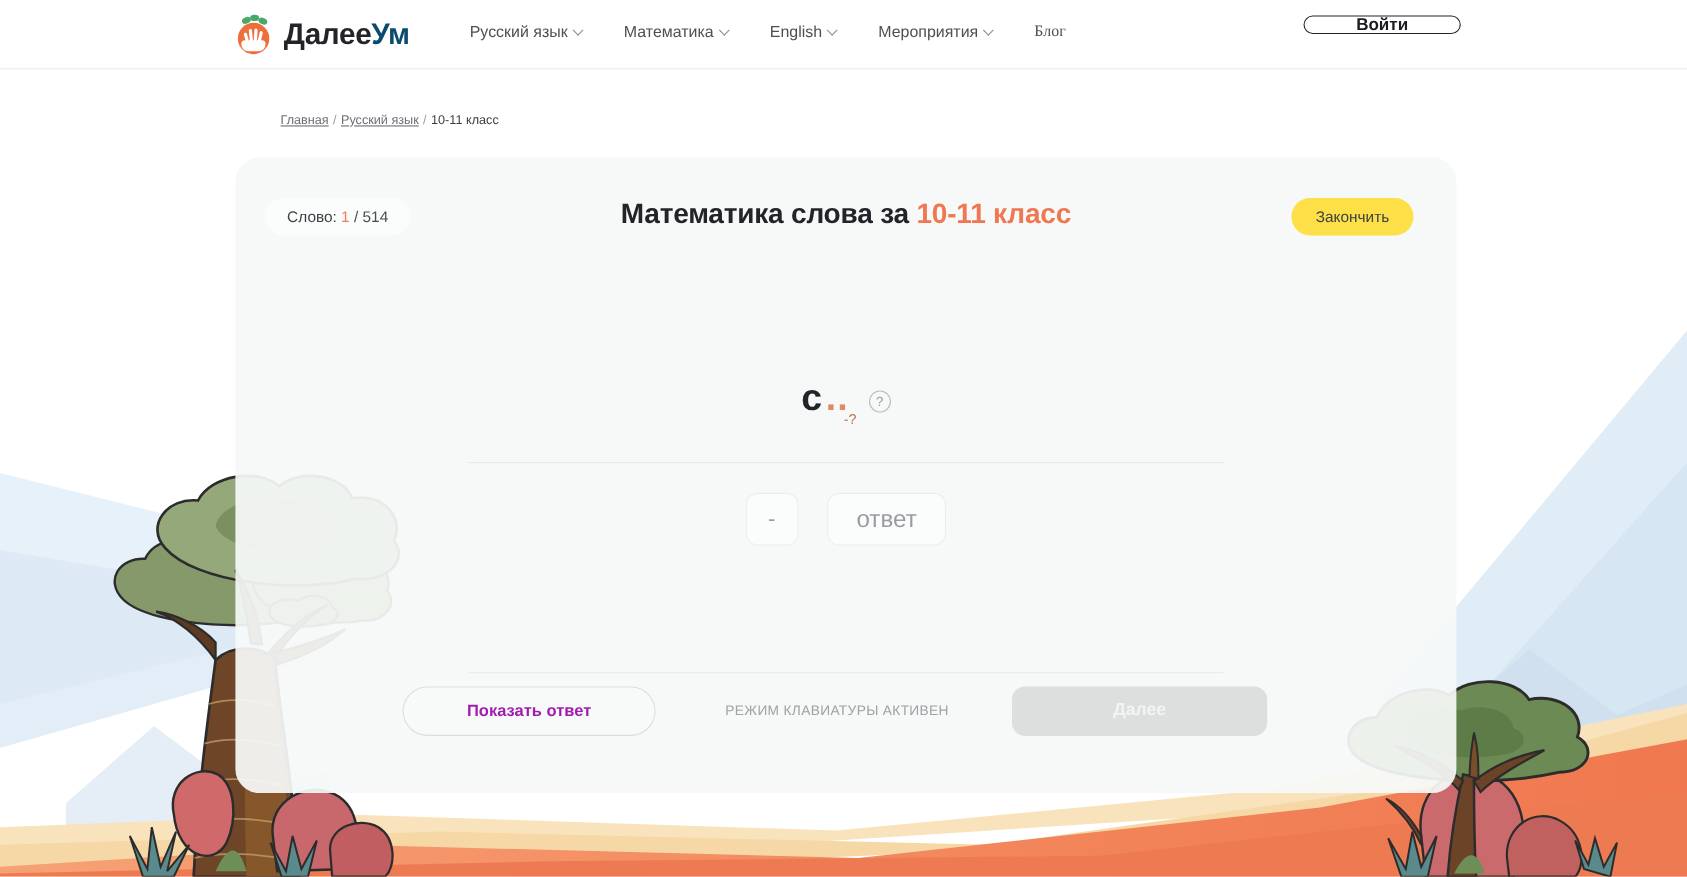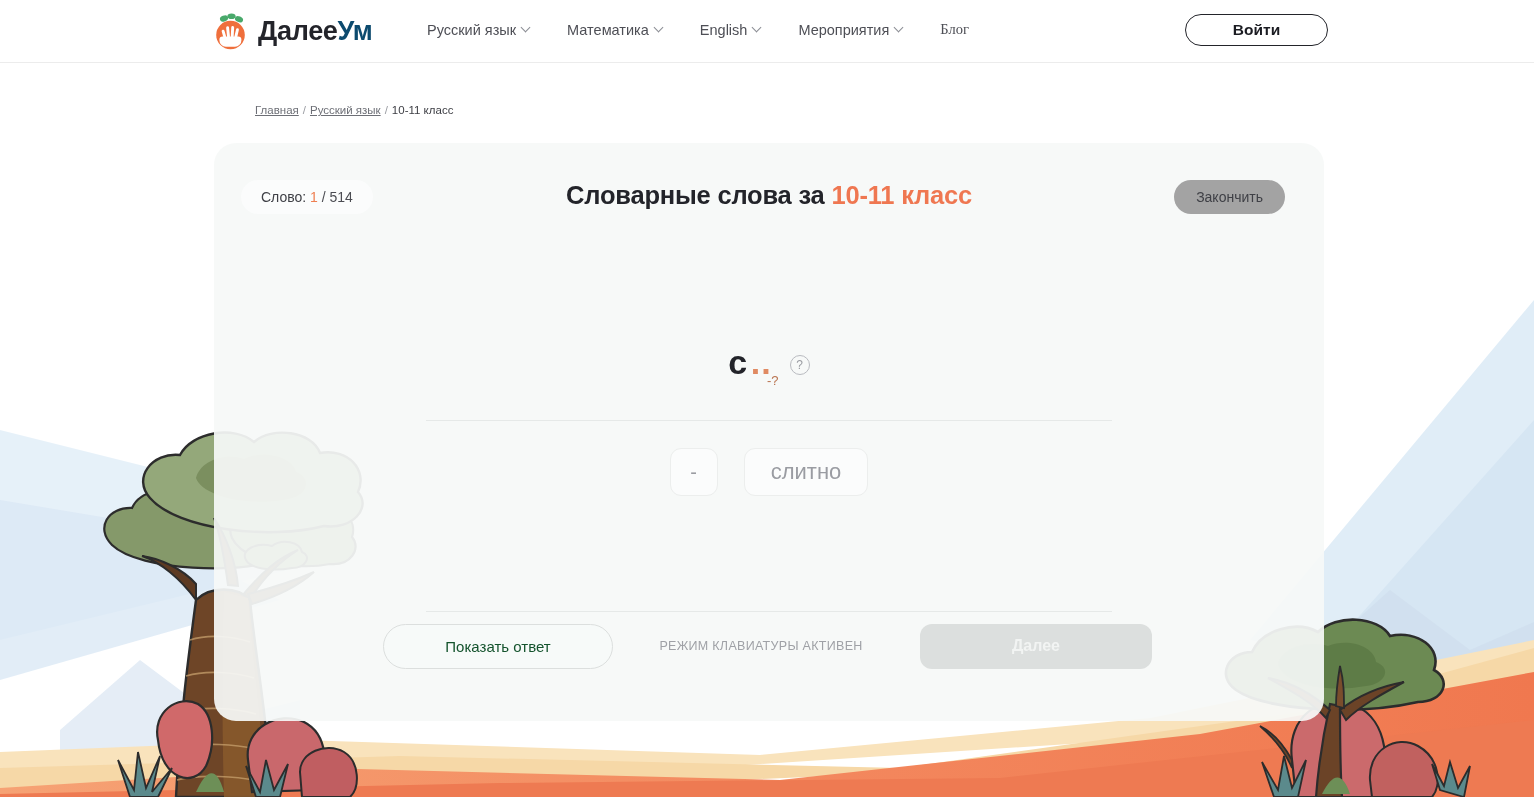--- a/index.html
+++ b/index.html
@@ -36,21 +36,21 @@
     content: ""; position: absolute; left: 0; top: 1px;
     width: 6px; height: 6px; border-right: 1.6px solid #8b8d94; border-bottom: 1.6px solid #8b8d94;
     transform: rotate(45deg);
   }
   .help-btn {
     position: absolute; left: 972px; top: 14px;
     background: #d9f7e2; color: #3aa86a; font-size: 14px;
     padding: 10px 22px; border-radius: 9px; cursor: pointer; white-space: nowrap;
   }
   .login-btn {
-    position: absolute; left: 1185px; top: 14px; width: 143px; height: 32px;
+    position: absolute; left: 1185px; top: 14px; width: 143px; height: 17px;
     border: 1.6px solid #23242a; border-radius: 18px; background: #fff;
     display: flex; align-items: center; justify-content: center;
     font-size: 15.5px; font-weight: 700; color: #1b1c22; cursor: pointer;
   }
 
   
   .breadcrumb {
     position: absolute; left: 207px; top: 104px; z-index: 30;
     font-size: 11.5px; color: #6d6f76; display: flex; align-items: center; gap: 4px; margin-left: 48px;
   }
@@ -70,21 +70,21 @@
   }
   .word-counter .cur { color: #ef7f51; }
   .word-counter .tot { color: #4b4c52; }
   .card-title {
     position: absolute; left: 0; right: 0; top: 38px; text-align: center;
     font-size: 25.5px; font-weight: 700; color: #23242a; letter-spacing: -0.2px;
   }
   .card-title .grade { color: #ef7751; }
   .finish-btn {
     position: absolute; right: 39px; top: 37px;
-    background: #a3a3a3; border-radius: 20px; padding: 9px 22px;
+    background: #fde047; border-radius: 20px; padding: 9px 22px;
     font-size: 14px; color: #3f4046; cursor: pointer; white-space: nowrap;
   }
 
   
   .word-row {
     position: absolute; left: 0; right: 0; top: 200px;
     display: flex; align-items: center; justify-content: center; gap: 18px;
   }
   .word {
     font-size: 34px; font-weight: 600; color: #23242a;
@@ -116,24 +116,24 @@
   .opt {
     background: #fbfcfc; border: 1px solid #eceeed; border-radius: 11px;
     height: 48px; display: flex; align-items: center; justify-content: center;
     font-size: 22px; color: #9a9ca2; cursor: pointer; padding: 0 26px; white-space: nowrap;
   }
   .opt.dash { padding: 0; width: 48px; font-size: 20px; }
 
   
   .controls { position: absolute; left: 0; right: 0; top: 503px; display: flex; align-items: center; justify-content: center; }
   .show-answer {
-    position: absolute; left: 169px; width: 230px; height: 45px;
+    position: absolute; left: 152px; width: 230px; height: 45px;
     border: 1.4px solid #dcdfde; border-radius: 23px; background: #f7faf9;
     display: flex; align-items: center; justify-content: center;
-    font-size: 15px; font-weight: 400; color: #14532d; cursor: pointer;
+    font-size: 15px; font-weight: 700; color: #a21caf; cursor: pointer;
   }
   .kb-mode {
     position: absolute; left: 0; right: 16px; text-align: center;
     font-size: 12.5px; color: #9fa1a6; letter-spacing: 0.3px; white-space: nowrap;
   }
   .next-btn {
     position: absolute; left: 706px; width: 232px; height: 45px;
     background: #dcdfde; border-radius: 12px;
     display: flex; align-items: center; justify-content: center;
     font-size: 16px; font-weight: 700; color: #f2f4f3; cursor: pointer;
@@ -289,36 +289,36 @@
   <div class="card">
 
     <div class="word-counter">
       <span>Слово:</span>
       <span class="cur">1</span>
       <span class="tot">/</span>
       <span class="tot">514</span>
     </div>
 
     <div class="card-title">
-      <span>Словарные слова за</span>
+      <span>Математика слова за</span>
       <span class="grade">10-11 класс</span>
     </div>
 
     <div class="finish-btn">Закончить</div>
 
     <div class="word-row">
       <div class="word"><span>с</span><span class="gap-dots"><span>..</span><span class="gap-hint">-?</span></span></div>
       <div class="q-icon">?</div>
     </div>
 
     <div class="divider top"></div>
 
     <div class="options">
       <div class="opt dash">-</div>
-      <div class="opt">слитно</div>
+      <div class="opt">ответ</div>
     </div>
 
     <div class="divider bottom"></div>
 
     <div class="controls">
       <div class="show-answer">Показать ответ</div>
       <div class="kb-mode">РЕЖИМ КЛАВИАТУРЫ АКТИВЕН</div>
       <div class="next-btn">Далее</div>
     </div>
 

